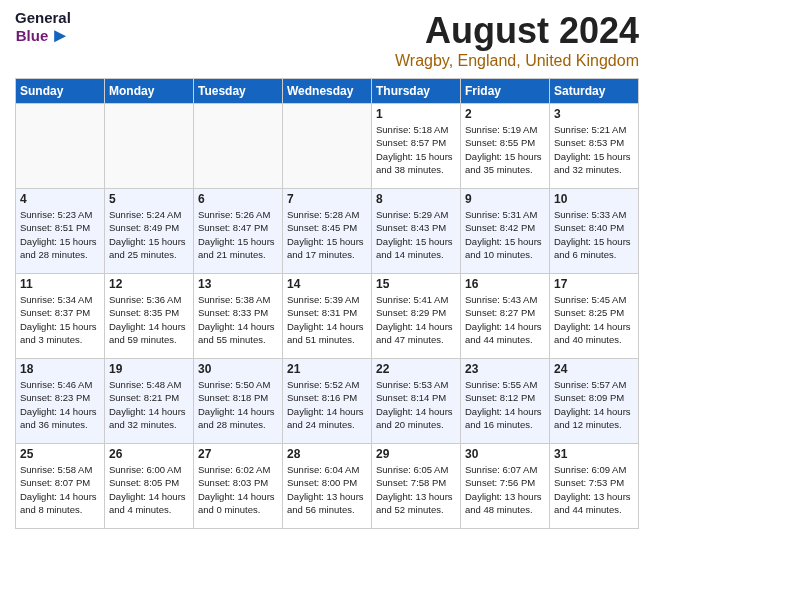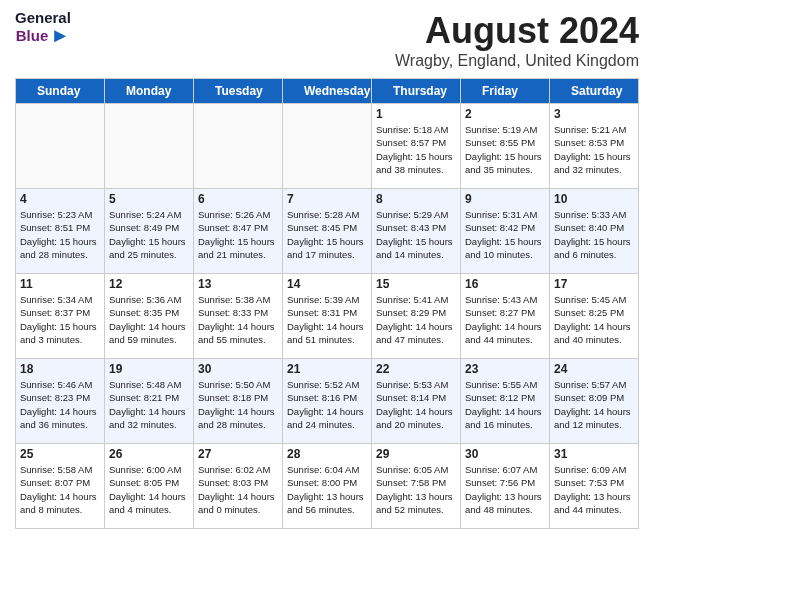--- a/index.html
+++ b/index.html
@@ -23,33 +23,33 @@
     .title-block {
       text-align: right;
     }
     .month-year {
       font-size: 36px;
       font-weight: bold;
       color: #222;
     }
     .location {
       font-size: 16px;
-      color: #404040;
+      color: #a16207;
     }
     table {
       width: 100%;
       border-collapse: collapse;
       table-layout: fixed;
     }
     thead tr th {
       background-color: #1565c0;
       color: #fff;
       font-size: 12px;
       font-weight: bold;
-      padding: 5px 21px;
+      padding: 5px 4px;
       text-align: left;
       border: 1px solid #ccc;
     }
     tbody tr td {
       border: 1px solid #ccc;
       vertical-align: top;
       padding: 3px 4px;
       font-size: 9.5px;
       color: #222;
       height: 85px;

